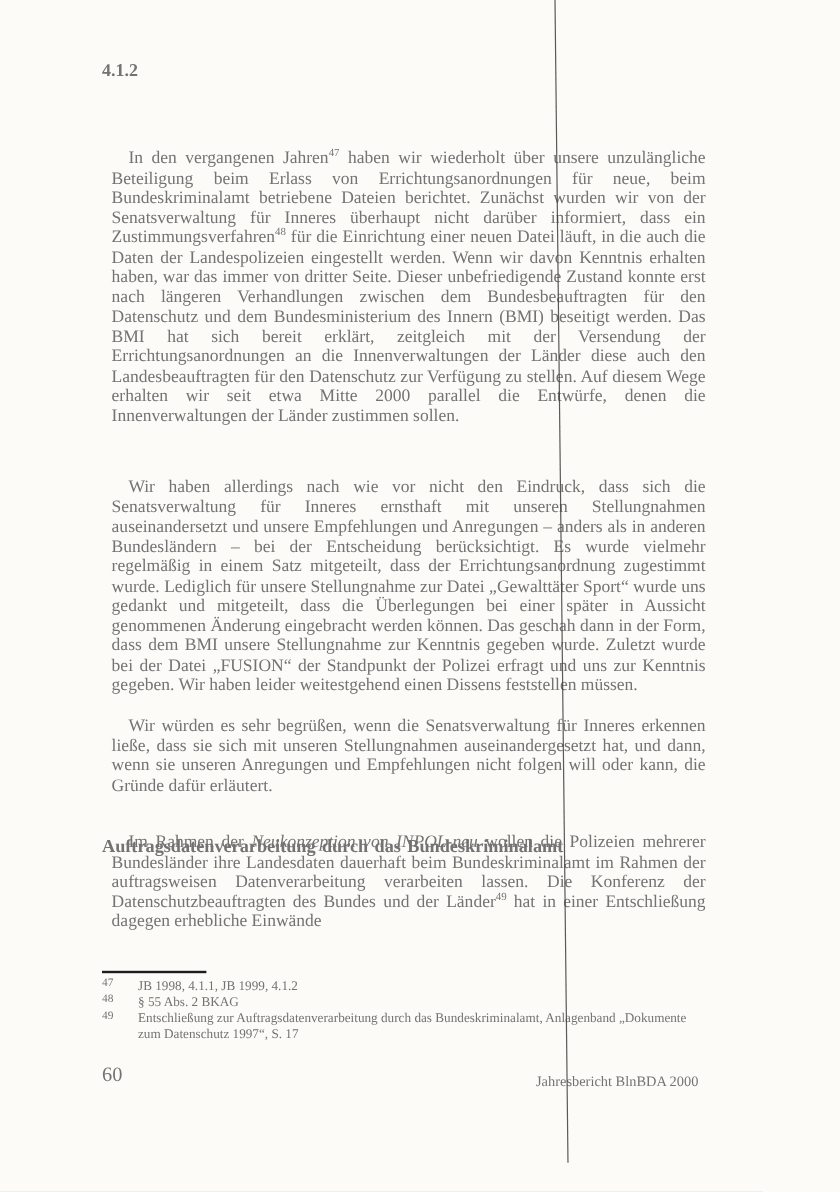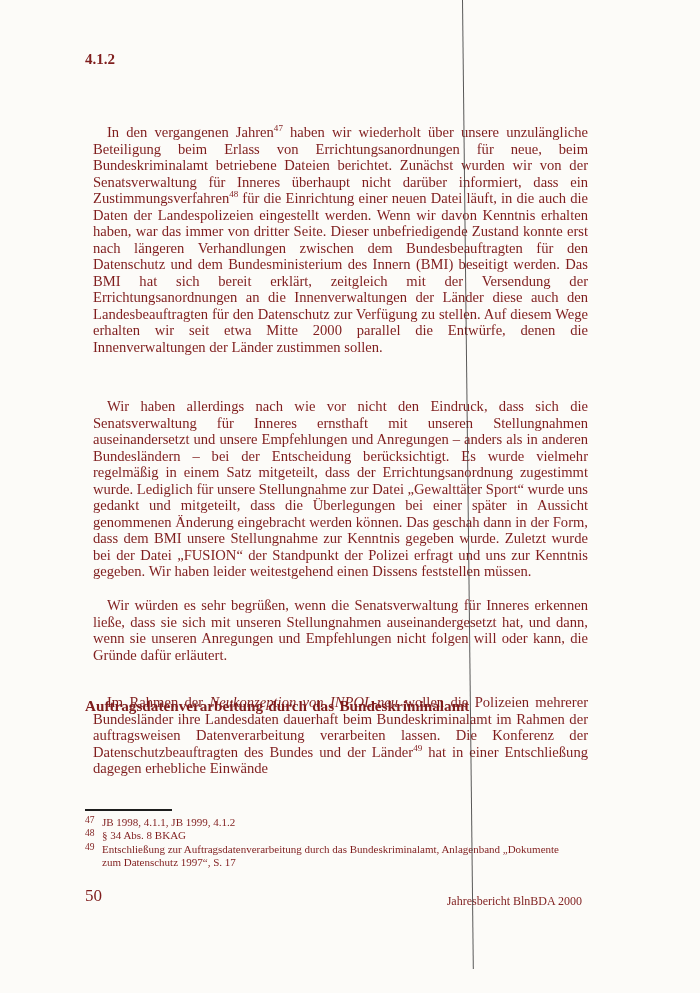--- a/index.html
+++ b/index.html
@@ -1,21 +1,21 @@
 <!DOCTYPE html>
 <html lang="de"><head>
 <meta charset="utf-8">
 <style>
   html,body{margin:0;padding:0;background:#e8e8e8;}
   .page{
     position:relative;
     width:700px;height:993px;
     margin:0 auto;
     background:#fcfbf8;
-    color:#7f1d1d;
+    color:#737373;
     font-family:"Liberation Serif","DejaVu Serif",serif;
     overflow:hidden;
   }
   .abs{position:absolute;}
   .col{left:85px;width:495px;}
   .body-text{
     font-size:14.6px;
     line-height:16.5px;
     text-align:justify;
     hyphens:auto;
@@ -26,21 +26,21 @@
   .p1{top:116px;}
   .p2{top:390px;}
   .p3{top:589px;}
   .h2a{top:697px;font-size:15.2px;font-weight:bold;word-spacing:1.5px;white-space:nowrap;}
   .p4{top:686px;}
   sup{font-size:0.62em;line-height:0;vertical-align:super;}
   .fn-rule{left:85px;top:809px;width:87px;height:1.5px;background:#1d1d1d;}
   .footnotes{left:85px;top:816px;width:495px;font-size:11px;line-height:13.4px;}
   .fn{display:flex;}
   .fn-num{flex:none;width:17px;font-size:9.5px;position:relative;top:-2px;}
-  .fn-text{flex:1;}
+  .fn-text{flex:1;margin-left:13px;}
   .page-num{left:85px;top:886px;font-size:17px;}
   .footer-title{right:118px;top:894px;font-size:12px;}
   .scan-line{
     left:462px;top:0;width:1.2px;height:969px;
     background:#3c3c3c;opacity:.85;
     transform-origin:top left;transform:rotate(-0.64deg);
   }
 </style>
 </head>
 <body>
@@ -62,27 +62,27 @@
 
   <div class="abs fn-rule"></div>
 
   <div class="abs footnotes">
     <div class="fn">
       <span class="fn-num">47</span>
       <span class="fn-text">JB 1998, 4.1.1, JB 1999, 4.1.2</span>
     </div>
     <div class="fn">
       <span class="fn-num">48</span>
-      <span class="fn-text">§ 34 Abs. 8 BKAG</span>
+      <span class="fn-text">§ 55 Abs. 2 BKAG</span>
     </div>
     <div class="fn">
       <span class="fn-num">49</span>
       <span class="fn-text">Entschließung zur Auftragsdatenverarbeitung durch das Bundeskriminalamt, Anlagenband „Dokumente zum Datenschutz 1997“, S. 17</span>
     </div>
   </div>
 
-  <div class="abs page-num">50</div>
+  <div class="abs page-num">60</div>
 
   <div class="abs footer-title">Jahresbericht BlnBDA 2000</div>
 
   <div class="abs scan-line"></div>
 
 </div>
 
 </body></html>

